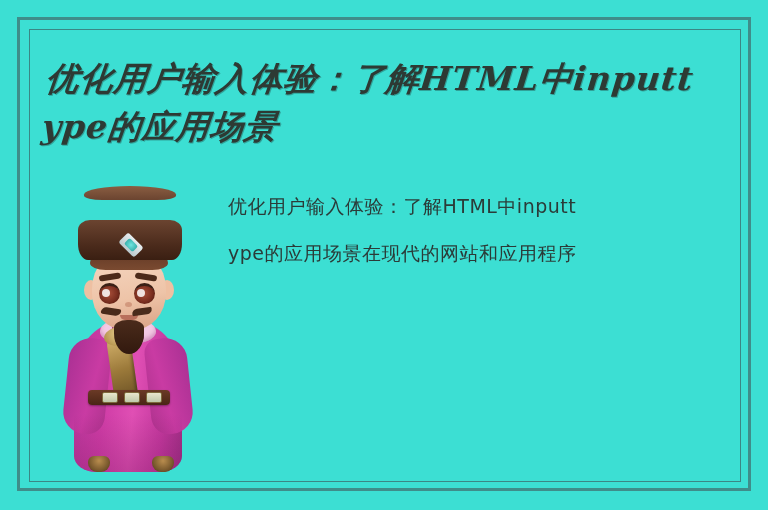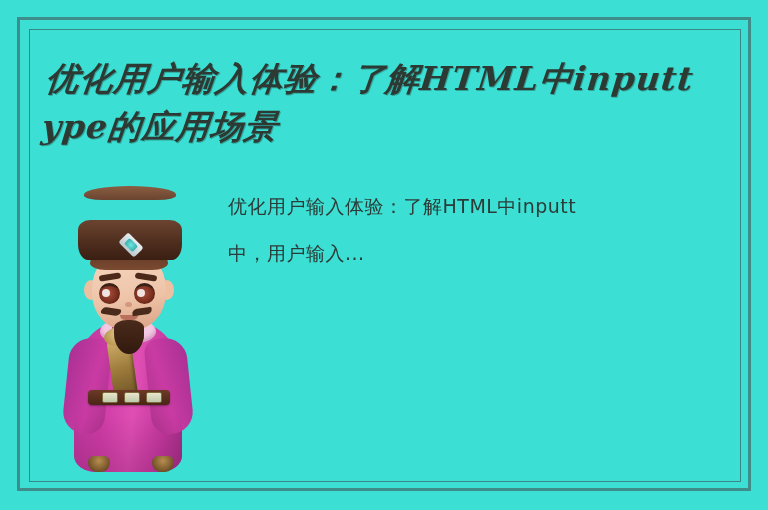--- a/index.html
+++ b/index.html
@@ -398,16 +398,16 @@
     <div class="ill-layer hat-up-top"></div>
     <div class="ill-layer hat-jewel"></div>
     <div class="ill-layer hat-jewel-core"></div>
 
     <div class="ill-layer shoe shoe-l"></div>
     <div class="ill-layer shoe shoe-r"></div>
   </div>
 
   <div class="excerpt">
     <div>优化用户输入体验：了解HTML中inputt</div>
-    <div>中，用户输入...</div>
+    <div>ype的应用场景在现代的网站和应用程序</div>
   </div>
 
 </div>
 
 </body></html>

